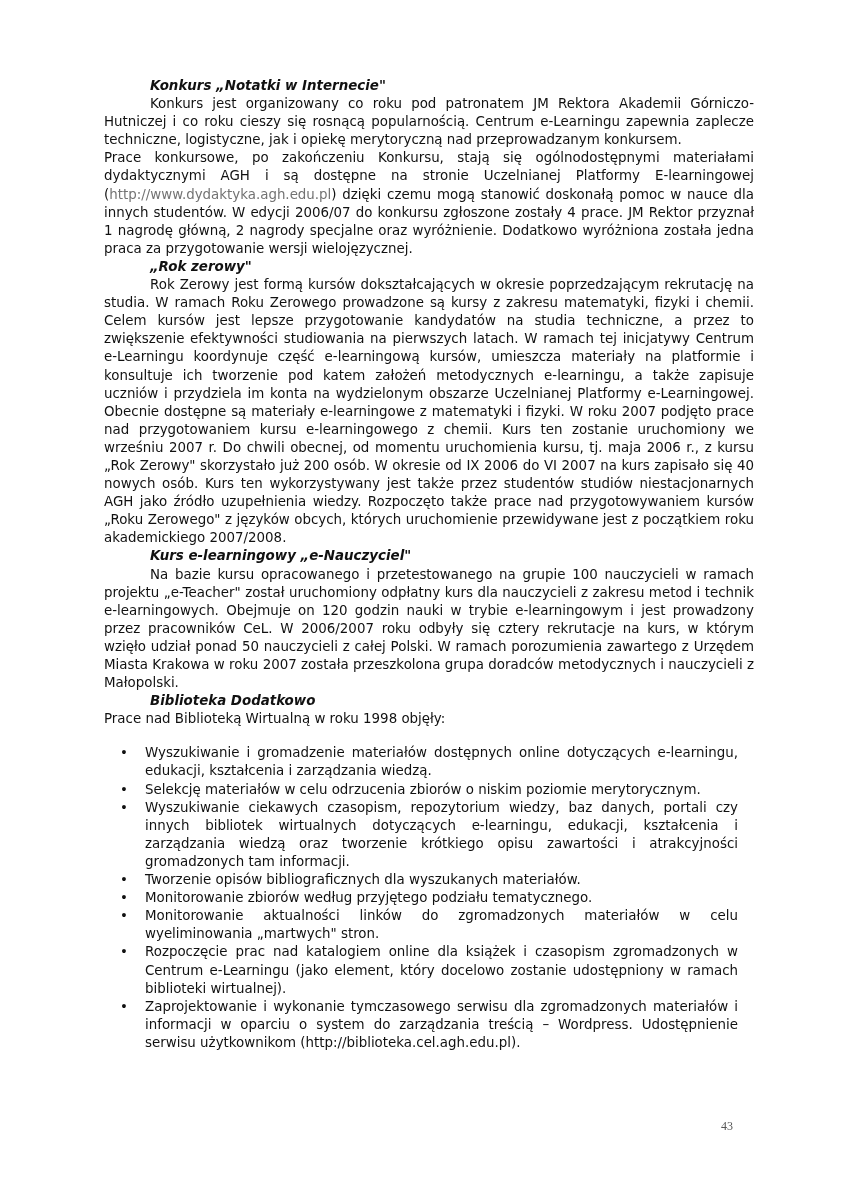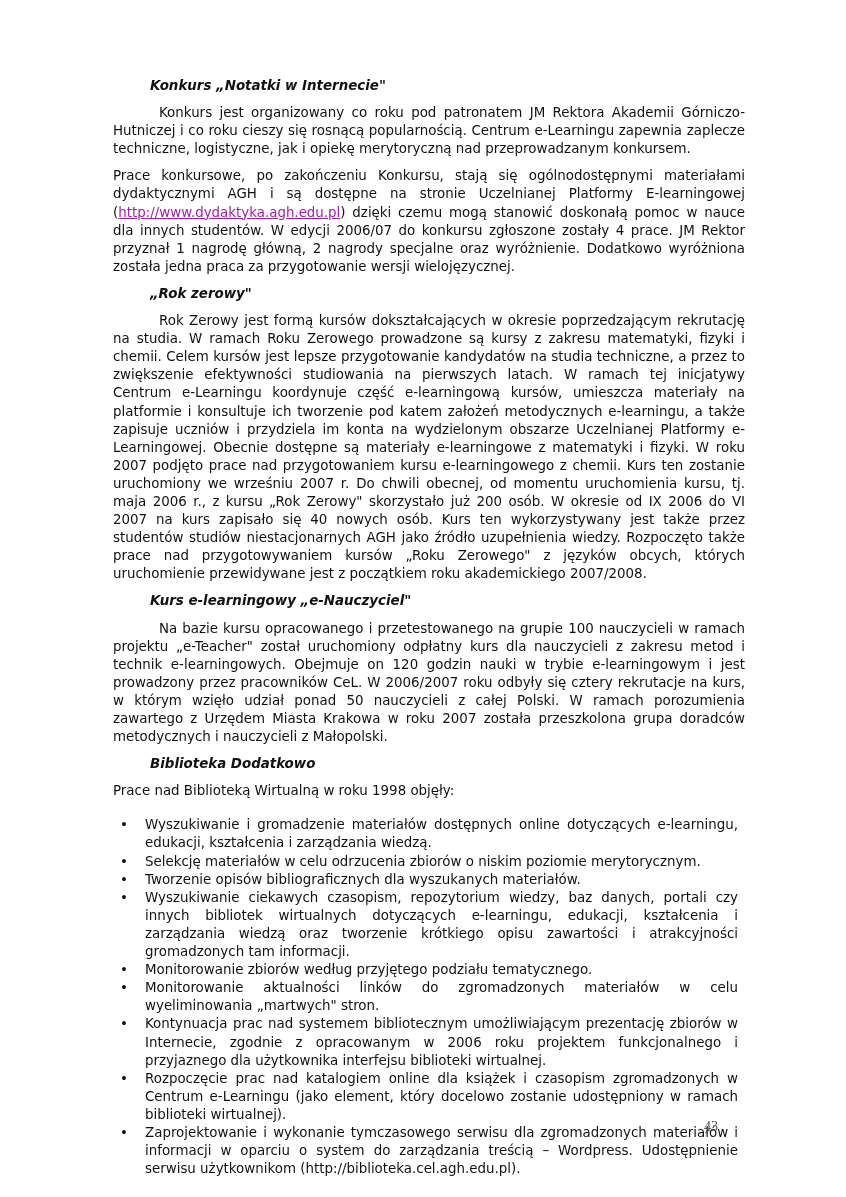--- a/index.html
+++ b/index.html
@@ -2,30 +2,30 @@
 <html><head>
 <meta charset="utf-8">
 <style>
   html, body { margin:0; padding:0; background:#ffffff; }
   body { width:846px; height:1197px; position:relative; overflow:hidden; }
   .page {
     position:absolute; left:104px; top:77px; width:650px;
     font-family:"DejaVu Sans", sans-serif; font-size:13.4px; line-height:18.1px;
     color:#111;
   }
-  .p { text-align:justify; margin:9px; }
+  .p { text-align:justify; margin:0; }
   .indent { text-indent:46px; }
   .h { font-weight:bold; font-style:italic; margin:0; padding-left:46px; }
   ul { margin:16px; padding:0; list-style:none; }
   li { position:relative; padding-left:25px; text-align:justify; }
   li::before { content:"•"; position:absolute; left:0; top:0; }
-  a.link { color:#a21caf; text-decoration:underline; }
+  a.link { color:#737373; }
   .pagenum {
-    position:absolute; left:704px; top:1119px;
-    font-family:"Liberation Serif", serif; font-size:14px; color:#555;
+    position:absolute; left:721px; top:1119px;
+    font-family:"Liberation Serif", serif; font-size:12px; color:#555;
   }
 </style>
 </head>
 <body>
 
 <div class="page">
 
   <p class="h">Konkurs „Notatki w Internecie"</p>
   <p class="p indent">Konkurs jest organizowany co roku pod patronatem JM Rektora Akademii Górniczo-Hutniczej i co roku cieszy się rosnącą popularnością. Centrum e-Learningu zapewnia zaplecze techniczne, logistyczne, jak i opiekę merytoryczną nad przeprowadzanym konkursem.</p>
   <p class="p"><span>Prace konkursowe, po zakończeniu Konkursu, stają się ogólnodostępnymi materiałami dydaktycznymi AGH i są dostępne na stronie Uczelnianej Platformy E-learningowej (</span><a class="link">http://www.dydaktyka.agh.edu.pl</a><span>) dzięki czemu mogą stanowić doskonałą pomoc w nauce dla innych studentów. W edycji 2006/07 do konkursu zgłoszone zostały 4 prace. JM Rektor przyznał 1 nagrodę główną, 2 nagrody specjalne oraz wyróżnienie. Dodatkowo wyróżniona została jedna praca za przygotowanie wersji wielojęzycznej.</span></p>
@@ -34,23 +34,22 @@
   <p class="p indent">Rok Zerowy jest formą kursów dokształcających w okresie poprzedzającym rekrutację na studia. W ramach Roku Zerowego prowadzone są kursy z zakresu matematyki, fizyki i chemii. Celem kursów jest lepsze przygotowanie kandydatów na studia techniczne, a przez to zwiększenie efektywności studiowania na pierwszych latach. W ramach tej inicjatywy Centrum e-Learningu koordynuje część e-learningową kursów, umieszcza materiały na platformie i konsultuje ich tworzenie pod katem założeń metodycznych e-learningu, a także zapisuje uczniów i przydziela im konta na wydzielonym obszarze Uczelnianej Platformy e-Learningowej. Obecnie dostępne są materiały e-learningowe z matematyki i fizyki. W roku 2007 podjęto prace nad przygotowaniem kursu e-learningowego z chemii. Kurs ten zostanie uruchomiony we wrześniu 2007 r. Do chwili obecnej, od momentu uruchomienia kursu, tj. maja 2006 r., z kursu „Rok Zerowy" skorzystało już 200 osób. W okresie od IX 2006 do VI 2007 na kurs zapisało się 40 nowych osób. Kurs ten wykorzystywany jest także przez studentów studiów niestacjonarnych AGH jako źródło uzupełnienia wiedzy. Rozpoczęto także prace nad przygotowywaniem kursów „Roku Zerowego" z języków obcych, których uruchomienie przewidywane jest z  początkiem roku akademickiego 2007/2008.</p>
 
   <p class="h">Kurs e-learningowy „e-Nauczyciel"</p>
   <p class="p indent">Na bazie kursu opracowanego i przetestowanego na grupie 100 nauczycieli w ramach projektu „e-Teacher" został uruchomiony odpłatny kurs dla nauczycieli z zakresu metod i technik e-learningowych. Obejmuje on 120 godzin nauki w trybie e-learningowym i jest prowadzony przez pracowników CeL. W 2006/2007 roku odbyły się cztery rekrutacje na kurs, w którym wzięło udział ponad 50 nauczycieli z całej Polski. W ramach porozumienia zawartego z Urzędem Miasta Krakowa w roku 2007 została przeszkolona grupa doradców metodycznych i nauczycieli z Małopolski.</p>
 
   <p class="h">Biblioteka Dodatkowo</p>
   <p class="p">Prace nad Biblioteką Wirtualną w roku 1998 objęły:</p>
   <ul>
     <li>Wyszukiwanie i gromadzenie materiałów dostępnych online dotyczących e-learningu, edukacji, kształcenia i zarządzania wiedzą.</li>
     <li>Selekcję materiałów w celu odrzucenia zbiorów o niskim poziomie merytorycznym.</li>
+    <li>Wyszukiwanie ciekawych czasopism, repozytorium wiedzy, baz danych, portali czy innych bibliotek wirtualnych dotyczących e-learningu, edukacji, kształcenia i zarządzania wiedzą oraz tworzenie krótkiego opisu zawartości i atrakcyjności gromadzonych tam informacji.</li>
     <li>Tworzenie opisów bibliograficznych dla wyszukanych materiałów.</li>
-    <li>Wyszukiwanie ciekawych czasopism, repozytorium wiedzy, baz danych, portali czy innych bibliotek wirtualnych dotyczących e-learningu, edukacji, kształcenia i zarządzania wiedzą oraz tworzenie krótkiego opisu zawartości i atrakcyjności gromadzonych tam informacji.</li>
     <li>Monitorowanie zbiorów według przyjętego podziału tematycznego.</li>
     <li>Monitorowanie aktualności linków do zgromadzonych materiałów w celu wyeliminowania „martwych" stron.</li>
-    <li>Kontynuacja prac nad systemem bibliotecznym umożliwiającym prezentację zbiorów w Internecie, zgodnie z opracowanym w 2006 roku projektem funkcjonalnego i przyjaznego dla użytkownika interfejsu biblioteki wirtualnej.</li>
     <li>Rozpoczęcie prac nad katalogiem online dla książek i czasopism zgromadzonych w Centrum e-Learningu (jako element, który docelowo zostanie udostępniony w ramach biblioteki wirtualnej).</li>
     <li>Zaprojektowanie i wykonanie tymczasowego serwisu dla zgromadzonych materiałów i informacji w oparciu o system do zarządzania treścią – Wordpress. Udostępnienie serwisu użytkownikom (http://biblioteka.cel.agh.edu.pl).</li>
   </ul>
 </div>
 
 <div class="pagenum">43</div>
 
 </body></html>

